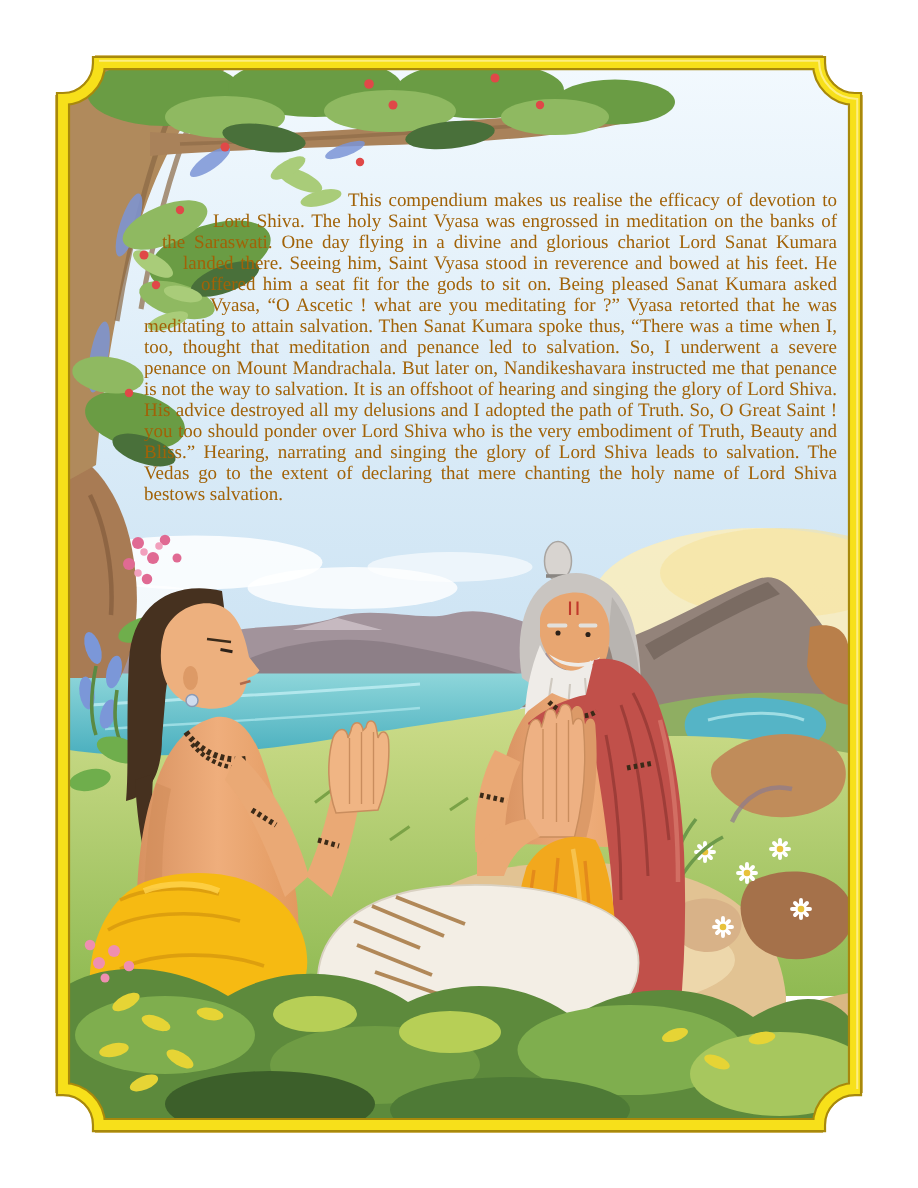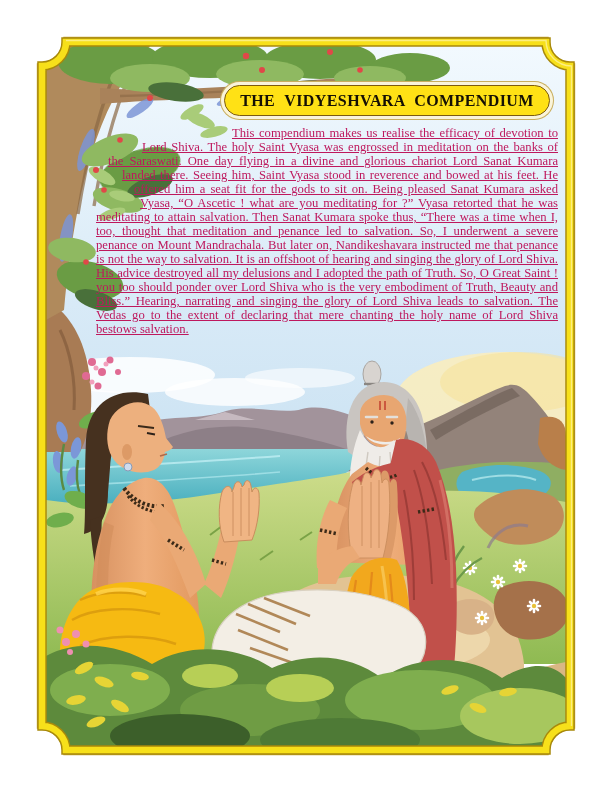--- a/index.html
+++ b/index.html
@@ -8,21 +8,21 @@
   .art{position:absolute;left:0;top:0;width:612px;height:792px;}
   .banner{position:absolute;left:224px;top:85px;width:324px;height:29px;
           background:#FFE115;border:1.5px solid #7B5A10;border-radius:999px;
           box-shadow:0 0 0 3px #FAF4DA,0 0 0 4px #C9AE5E;
           display:flex;align-items:center;justify-content:center;}
   .banner span{font-weight:bold;font-size:16px;letter-spacing:.4px;word-spacing:5px;
           color:#151004;white-space:nowrap;}
   .text-block{position:absolute;left:96px;top:126px;width:462px;}
   .text-block .sp{float:left;clear:left;height:14px;}
   .sp1{width:136px}.sp2{width:46px}.sp3{width:12px}.sp4{width:26px}.sp5{width:38px}.sp6{width:44px}
-  .para{margin:0;font-size:12.65px;line-height:14px;text-align:justify;color:#be185d;text-decoration:underline;}
+  .para{margin:0;font-size:12.65px;line-height:14px;text-align:justify;color:#a16207;}
 </style>
 </head>
 <body>
 
 <div class="page">
 
 <svg class="art" viewBox="0 0 612 792">
   <defs>
     <clipPath id="inner">
       <path d="M 68,46 L 544,46 A 22,22 0 0 0 566,68 L 566,724 A 22,22 0 0 0 544,746 L 68,746 A 22,22 0 0 0 46,724 L 46,68 A 22,22 0 0 0 68,46 Z"></path>
@@ -295,23 +295,20 @@
   </g>
 
   <g>
     <path d="M 64,37.5 L 548,37.5 A 26.5,26.5 0 0 0 574.5,64 L 574.5,728 A 26.5,26.5 0 0 0 548,754.5 L 64,754.5 A 26.5,26.5 0 0 0 37.5,728 L 37.5,64 A 26.5,26.5 0 0 0 64,37.5 Z" fill="none" stroke="#C7A53A" stroke-width="1.4"></path>
     <path d="M 66,42 L 546,42 A 24,24 0 0 0 570,66 L 570,726 A 24,24 0 0 0 546,750 L 66,750 A 24,24 0 0 0 42,726 L 42,66 A 24,24 0 0 0 66,42 Z" fill="none" stroke="#A8890B" stroke-width="9.5"></path>
     <path d="M 66,42 L 546,42 A 24,24 0 0 0 570,66 L 570,726 A 24,24 0 0 0 546,750 L 66,750 A 24,24 0 0 0 42,726 L 42,66 A 24,24 0 0 0 66,42 Z" fill="none" stroke="#F7E01A" stroke-width="6.6"></path>
     <path d="M 66,40.5 L 546,40.5 A 25.5,25.5 0 0 0 571.5,66 L 571.5,726" fill="none" stroke="#FDF08C" stroke-width="1.4" opacity="0.9"></path>
   </g>
 </svg>
 
-<div class="banner">
-  <span>THE VIDYESHVARA COMPENDIUM</span>
-</div>
 
 <div class="text-block">
   <i class="sp sp1"></i>
   <i class="sp sp2"></i>
   <i class="sp sp3"></i>
   <i class="sp sp4"></i>
   <i class="sp sp5"></i>
   <i class="sp sp6"></i>
   <p class="para">This compendium makes us realise the efficacy of devotion to Lord Shiva. The holy Saint Vyasa was engrossed in meditation on the banks of the Saraswati. One day flying in a divine and glorious chariot Lord Sanat Kumara landed there. Seeing him, Saint Vyasa stood in reverence and bowed at his feet. He offered him a seat fit for the gods to sit on. Being pleased Sanat Kumara asked Vyasa, “O Ascetic ! what are you meditating for ?” Vyasa retorted that he was meditating to attain salvation. Then Sanat Kumara spoke thus, “There was a time when I, too, thought that meditation and penance led to salvation. So, I underwent a severe penance on Mount Mandrachala. But later on, Nandikeshavara instructed me that penance is not the way to salvation. It is an offshoot of hearing and singing the glory of Lord Shiva. His advice destroyed all my delusions and I adopted the path of Truth. So, O Great Saint ! you too should ponder over Lord Shiva who is the very embodiment of Truth, Beauty and Bliss.” Hearing, narrating and singing the glory of Lord Shiva leads to salvation. The Vedas go to the extent of declaring that mere chanting the holy name of Lord Shiva bestows salvation.</p>
 </div>

